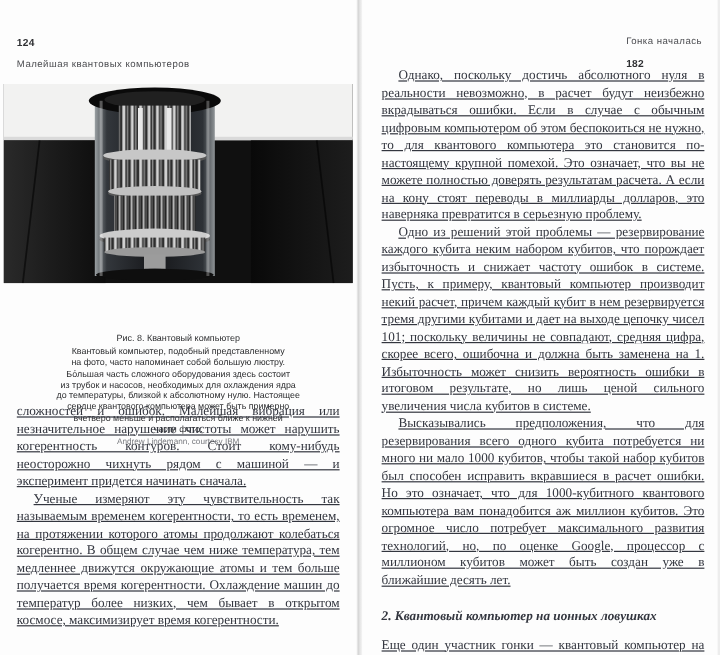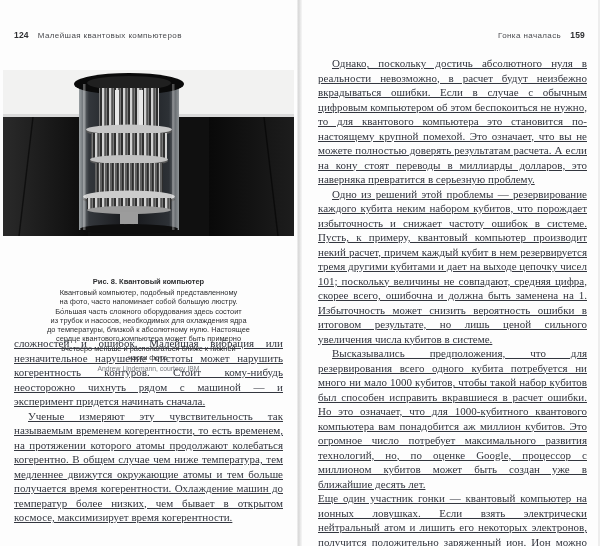--- a/index.html
+++ b/index.html
@@ -12,30 +12,30 @@
   .page{position:relative;height:546px;background:#fdfdfd;}
   .page-left{width:297px;}
   .page-right{width:298px;}
   .spine{width:5px;height:546px;
     background:linear-gradient(90deg,#f2f2f2 0%,#d7d7d7 35%,#e3e3e3 55%,#f6f6f6 100%);}
   .edge-right{position:absolute;right:0;top:0;width:2px;height:546px;background:#ededed;}
 
   .running-head{
     position:absolute;top:30px;
     font-family:"Liberation Sans", sans-serif;font-size:8px;letter-spacing:.4px;
-    color:#4a4b4f;display:flex;align-items:baseline;gap:9px;white-space:nowrap;
+    color:#4a4b4f;display:flex;align-items:baseline;gap:9px;white-space:nowrap;flex-direction:column;
   }
   .running-head.left{left:14px;}
   .running-head.right{right:15px;}
   .pagenum{font-weight:bold;font-size:8.5px;color:#2f3033;letter-spacing:.2px;}
 
   .figure{position:absolute;top:70px;left:3px;width:291px;}
   .photo{display:block;}
   .caption{margin-top:6px;text-align:center;font-family:"Liberation Sans", sans-serif;color:#2d2e30;}
-  .caption-title{font-size:7.5px;font-weight:bold;line-height:10px;margin-top:41px;}
+  .caption-title{font-size:7.5px;font-weight:normal;line-height:10px;margin-top:41px;}
   .caption-body{font-size:7.4px;line-height:9.3px;white-space:pre-line;margin-top:1px;text-align:center;}
   .caption-credit{font-size:6.8px;line-height:9px;color:#77797e;margin-top:2px;}
 
   .bodytext{
     position:absolute;width:269px;
     font-size:11px;line-height:14.5px;text-align:justify;color:#33363f;
   }
   .bodytext p{margin:0;text-decoration:underline;}
   .bodytext p.indent{text-indent:14px;}
   .body-left{top:336px;left:14px;}
@@ -150,24 +150,25 @@
     </div>
   </div>
 
   <div class="spine"></div>
 
   <div class="page page-right">
     <div class="edge-right"></div>
 
     <div class="running-head right">
       <span>Гонка началась</span>
-      <span class="pagenum">159</span>
+      <span class="pagenum">182</span>
     </div>
 
     <div class="bodytext body-right">
       <p class="indent">Однако, поскольку достичь абсолютного нуля в реальности невозможно, в расчет будут неизбежно вкрадываться ошибки. Если в случае с обычным цифровым компьютером об этом беспокоиться не нужно, то для квантового компьютера это становится по-настоящему крупной помехой. Это означает, что вы не можете полностью доверять результатам расчета. А если на кону стоят переводы в миллиарды долларов, это наверняка превратится в серьезную проблему.</p>
       <p class="indent">Одно из решений этой проблемы — резервирование каждого кубита неким набором кубитов, что порождает избыточность и снижает частоту ошибок в системе. Пусть, к примеру, квантовый компьютер производит некий расчет, причем каждый кубит в нем резервируется тремя другими кубитами и дает на выходе цепочку чисел 101; поскольку величины не совпадают, средняя цифра, скорее всего, ошибочна и должна быть заменена на 1. Избыточность может снизить вероятность ошибки в итоговом результате, но лишь ценой сильного увеличения числа кубитов в системе.</p>
       <p class="indent">Высказывались предположения, что для резервирования всего одного кубита потребуется ни много ни мало 1000 кубитов, чтобы такой набор кубитов был способен исправить вкравшиеся в расчет ошибки. Но это означает, что для 1000-кубитного квантового компьютера вам понадобится аж миллион кубитов. Это огромное число потребует максимального развития технологий, но, по оценке Google, процессор с миллионом кубитов может быть создан уже в ближайшие десять лет.</p>
+      <h3 class="section-heading">2. Квантовый компьютер на ионных ловушках</h3>
       <p>Еще один участник гонки — квантовый компьютер на ионных ловушках. Если взять электрически нейтральный атом и лишить его некоторых электронов, получится положительно заряженный ион. Ион можно поместить в ловушку,</p>
     </div>
   </div>
 
 </div>
 
 </body></html>

